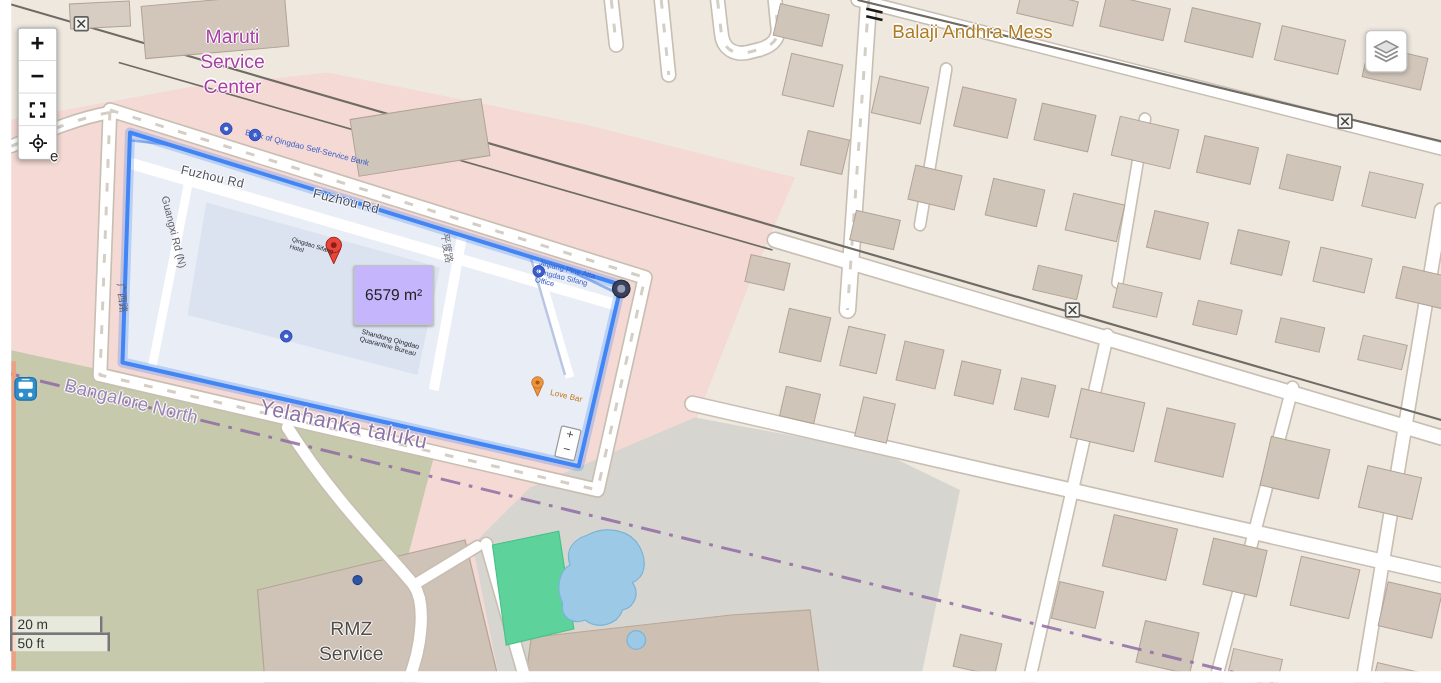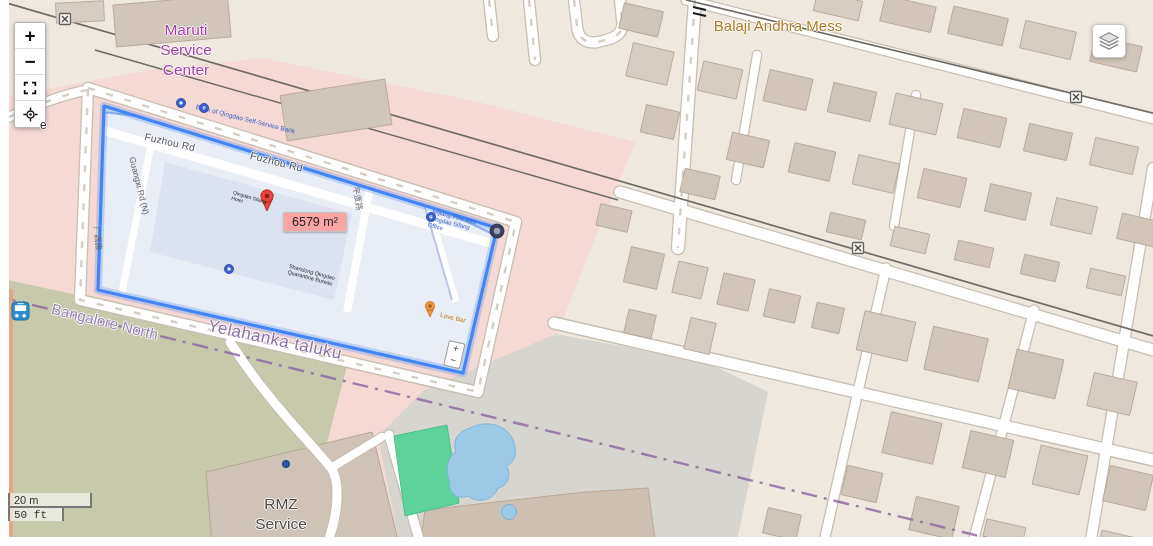--- a/index.html
+++ b/index.html
@@ -15,24 +15,24 @@
   .ctl-btn{width:100%;height:26px;background:#fff;border:none;border-bottom:1px solid #ddd;
        font-size:19px;font-weight:bold;line-height:1;color:#131313;padding:0;display:flex;
        align-items:center;justify-content:center;cursor:pointer;font-family:inherit;}
   .ctl-btn:last-child{border-bottom:none;}
   .layers{position:absolute;left:1092px;top:24px;width:34px;height:34px;background:#fff;
        border:1px solid #c6c6c6;border-radius:5px;box-shadow:0 1px 4px rgba(0,0,0,.25);
        display:flex;align-items:center;justify-content:center;padding:0;cursor:pointer;}
   .scale{position:absolute;left:8px;top:493px;font-size:11px;color:#333;line-height:12px;}
   .scale-line{background:rgba(255,255,255,.6);border:2px solid #777;border-top:none;
        padding:1px 4px 0 4px;height:15px;box-sizing:border-box;white-space:nowrap;}
-  .scale-m{width:84px;}
-  .scale-f{width:56px;border-top:2px solid #777;border-bottom:none;margin-top:-2px;font-family:Liberation Mono, monospace;}
-  .area-label{position:absolute;left:283px;top:212px;background:#fca5a5;border:1px solid #c3c3c3;
-       border-radius:2px;padding:2px 8px;font-size:12.5px;color:#222;white-space:nowrap;
+  .scale-m{width:74px;}
+  .scale-f{width:80px;border-top:2px solid #777;border-bottom:none;margin-top:-2px;}
+  .area-label{position:absolute;left:283px;top:212px;background:#c4b5fd;border:1px solid #c3c3c3;
+       border-radius:2px;padding:16px 8px;font-size:12.5px;color:#222;white-space:nowrap;
        box-shadow:0 1px 2px rgba(0,0,0,.25);}
   .minizoom{position:absolute;left:449px;top:340px;width:15px;background:rgba(255,255,255,.95);
        border:1px solid #9a9a9a;border-radius:2px;transform:rotate(13deg);transform-origin:0 0;
        display:flex;flex-direction:column;align-items:center;font-size:10px;color:#444;}
   .minizoom span{height:12px;line-height:12px;display:block;cursor:pointer;}
   .bus{position:absolute;left:11px;top:301px;}
 </style>
 </head>
 <body>
 

